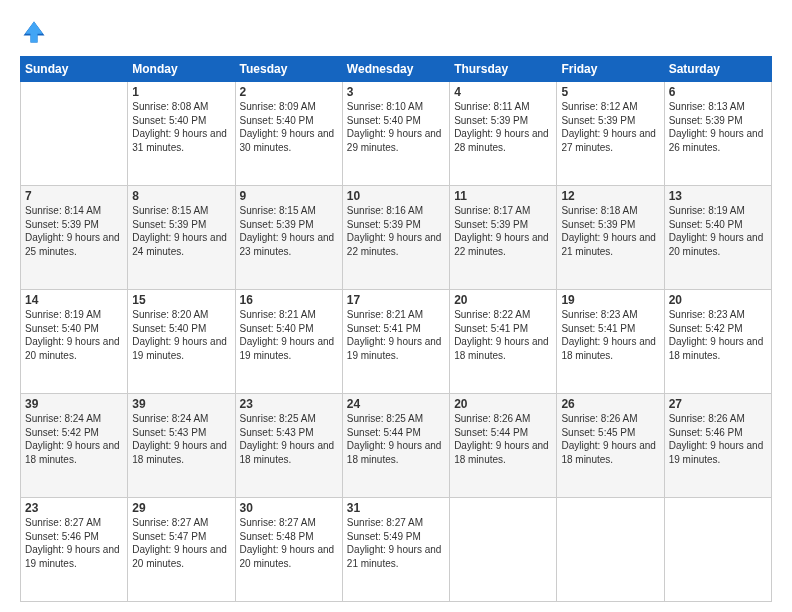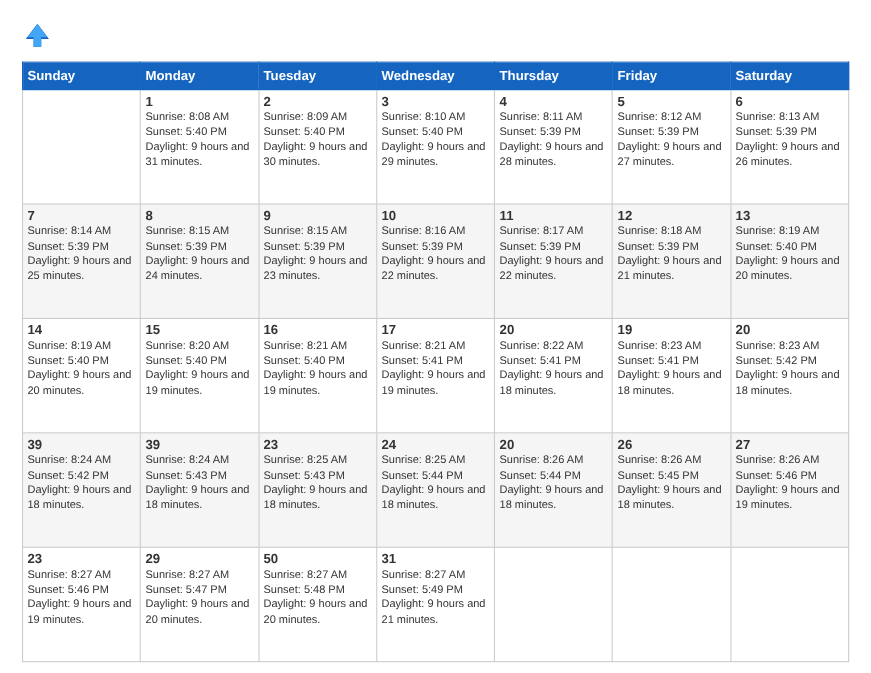--- a/index.html
+++ b/index.html
@@ -257,21 +257,21 @@
         <tr class="row-white">
           <td>
             <span class="day-number">23</span>
             <div class="day-info">Sunrise: 8:27 AM<br>Sunset: 5:46 PM<br>Daylight: 9 hours and 19 minutes.</div>
           </td>
           <td>
             <span class="day-number">29</span>
             <div class="day-info">Sunrise: 8:27 AM<br>Sunset: 5:47 PM<br>Daylight: 9 hours and 20 minutes.</div>
           </td>
           <td>
-            <span class="day-number">50</span>
+            <span class="day-number">30</span>
             <div class="day-info">Sunrise: 8:27 AM<br>Sunset: 5:48 PM<br>Daylight: 9 hours and 20 minutes.</div>
           </td>
           <td>
             <span class="day-number">31</span>
             <div class="day-info">Sunrise: 8:27 AM<br>Sunset: 5:49 PM<br>Daylight: 9 hours and 21 minutes.</div>
           </td>
           <td class="empty-cell"></td>
           <td class="empty-cell"></td>
           <td class="empty-cell"></td>
         </tr>

